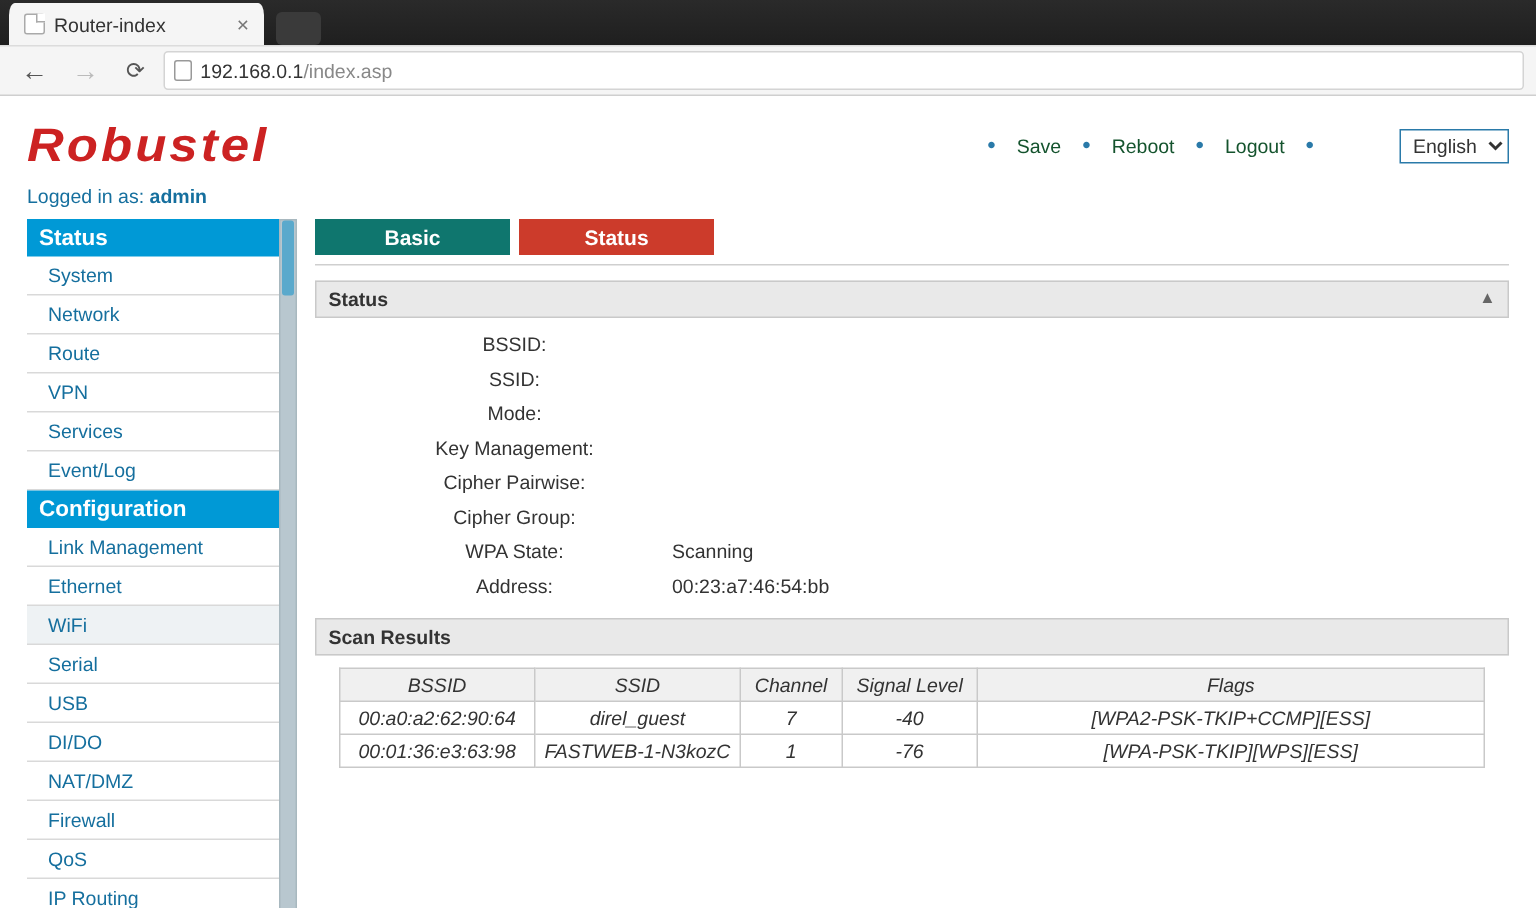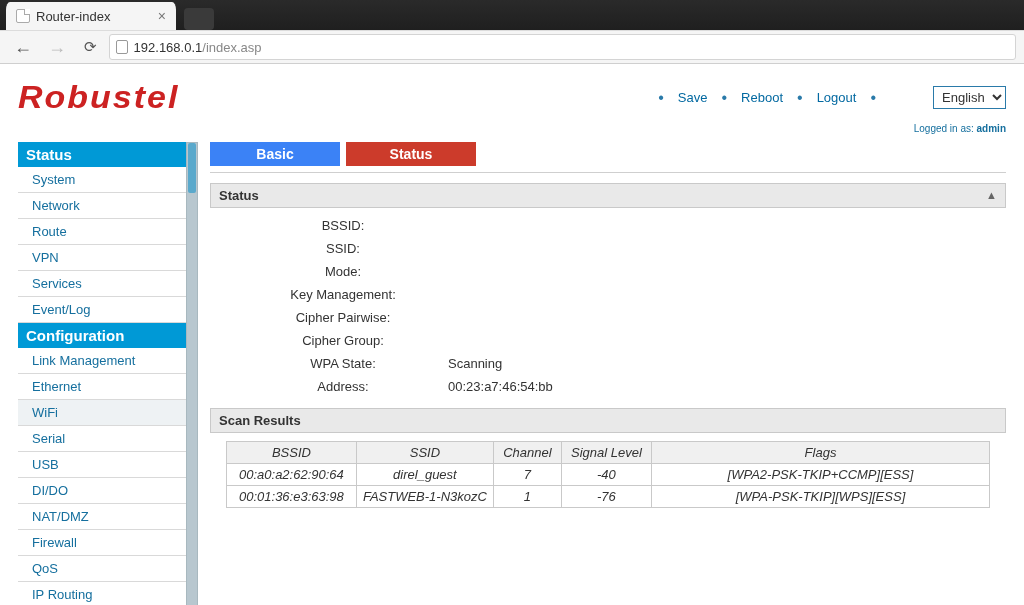--- a/index.html
+++ b/index.html
@@ -22,40 +22,40 @@
   .omnibox .doc-icon { width:12px; height:14px; border:1px solid #999; border-radius:2px; }
   .omni-url { color:#333; }
   .omni-url .path { color:#888; }
 
   
   .page { padding: 14px 18px 0 18px; }
   .topbar { display:flex; align-items:center; }
   .brand { font-family: "Arial Black", Impact, sans-serif; font-style: italic; font-weight: 900; color:#cc2222; font-size:34px; letter-spacing: 2px; transform: scaleY(0.92); }
   .toplinks { margin-left:auto; display:flex; align-items:center; gap:14px; color:#666; }
   .dot { color:#2a7aa9; font-size:16px; }
-  .tlink { color:#0369a1; text-decoration:none; }
+  .tlink { color:#14532d; text-decoration:none; }
   .lang-select { border:1px solid #2a7aa9; padding:2px 4px; font-size:13px; color:#333; background:#fff;margin-left:43px; }
-  .loggedrow { text-align:right; color:#156f9e; margin-top:6px; font-size:10px; }
+  .loggedrow { color:#156f9e; margin-top:6px; font-size:13px; }
   .loggedrow .user { font-weight:bold; }
 
   
   .layout { display:flex; margin-top:8px; gap:12px; }
   .sidebar-wrap { position:relative; width:180px; }
   .sidebar { width:170px; border-right: none; }
   .sb-scroll { position:absolute; right:0; top:0; bottom:0; width:12px; background:#b8c7cf; border:1px solid #a8b8bf; }
   .sb-thumb { position:absolute; top:0; left:1px; right:1px; height:50px; background:#5aa9cc; border-radius:2px; }
   .sb-header { background:#0099d6; color:#fff; font-weight:bold; padding:4px 8px; font-size:15px; }
   .sb-item { display:block; padding:5px 8px 5px 14px; color:#156f9e; text-decoration:none; border-bottom:1px solid #d9d9d9; font-size:13px; }
   .sb-item.active { background:#eef2f4; }
   .content { flex:1; }
 
   
   .ctabs { display:flex; gap:6px; }
   .ctab { min-width:130px; text-align:center; padding:4px 10px; color:#fff; font-weight:bold; font-size:14px; }
-  .ctab.basic { background:#3b82f6; }
+  .ctab.basic { background:#0f766e; }
   .ctab.status { background:#cc3b2b; }
   .hr { height:1px; background:#cfcfcf; margin:6px 0 0 0; }
 
   
   .panel-h { background:#e9e9e9; border:1px solid #c9c9c9; font-weight:bold; padding:4px 8px; margin-top:10px; position:relative; }
   .panel-h .caret { position:absolute; right:8px; top:5px; font-size:11px; color:#666; }
   .kv { padding:6px 8px 0 28px;text-align:center; }
   .kv-row { display:flex; padding:4px 0; }
   .kv-row .k { width:210px; }
   .kv-row .v { }

